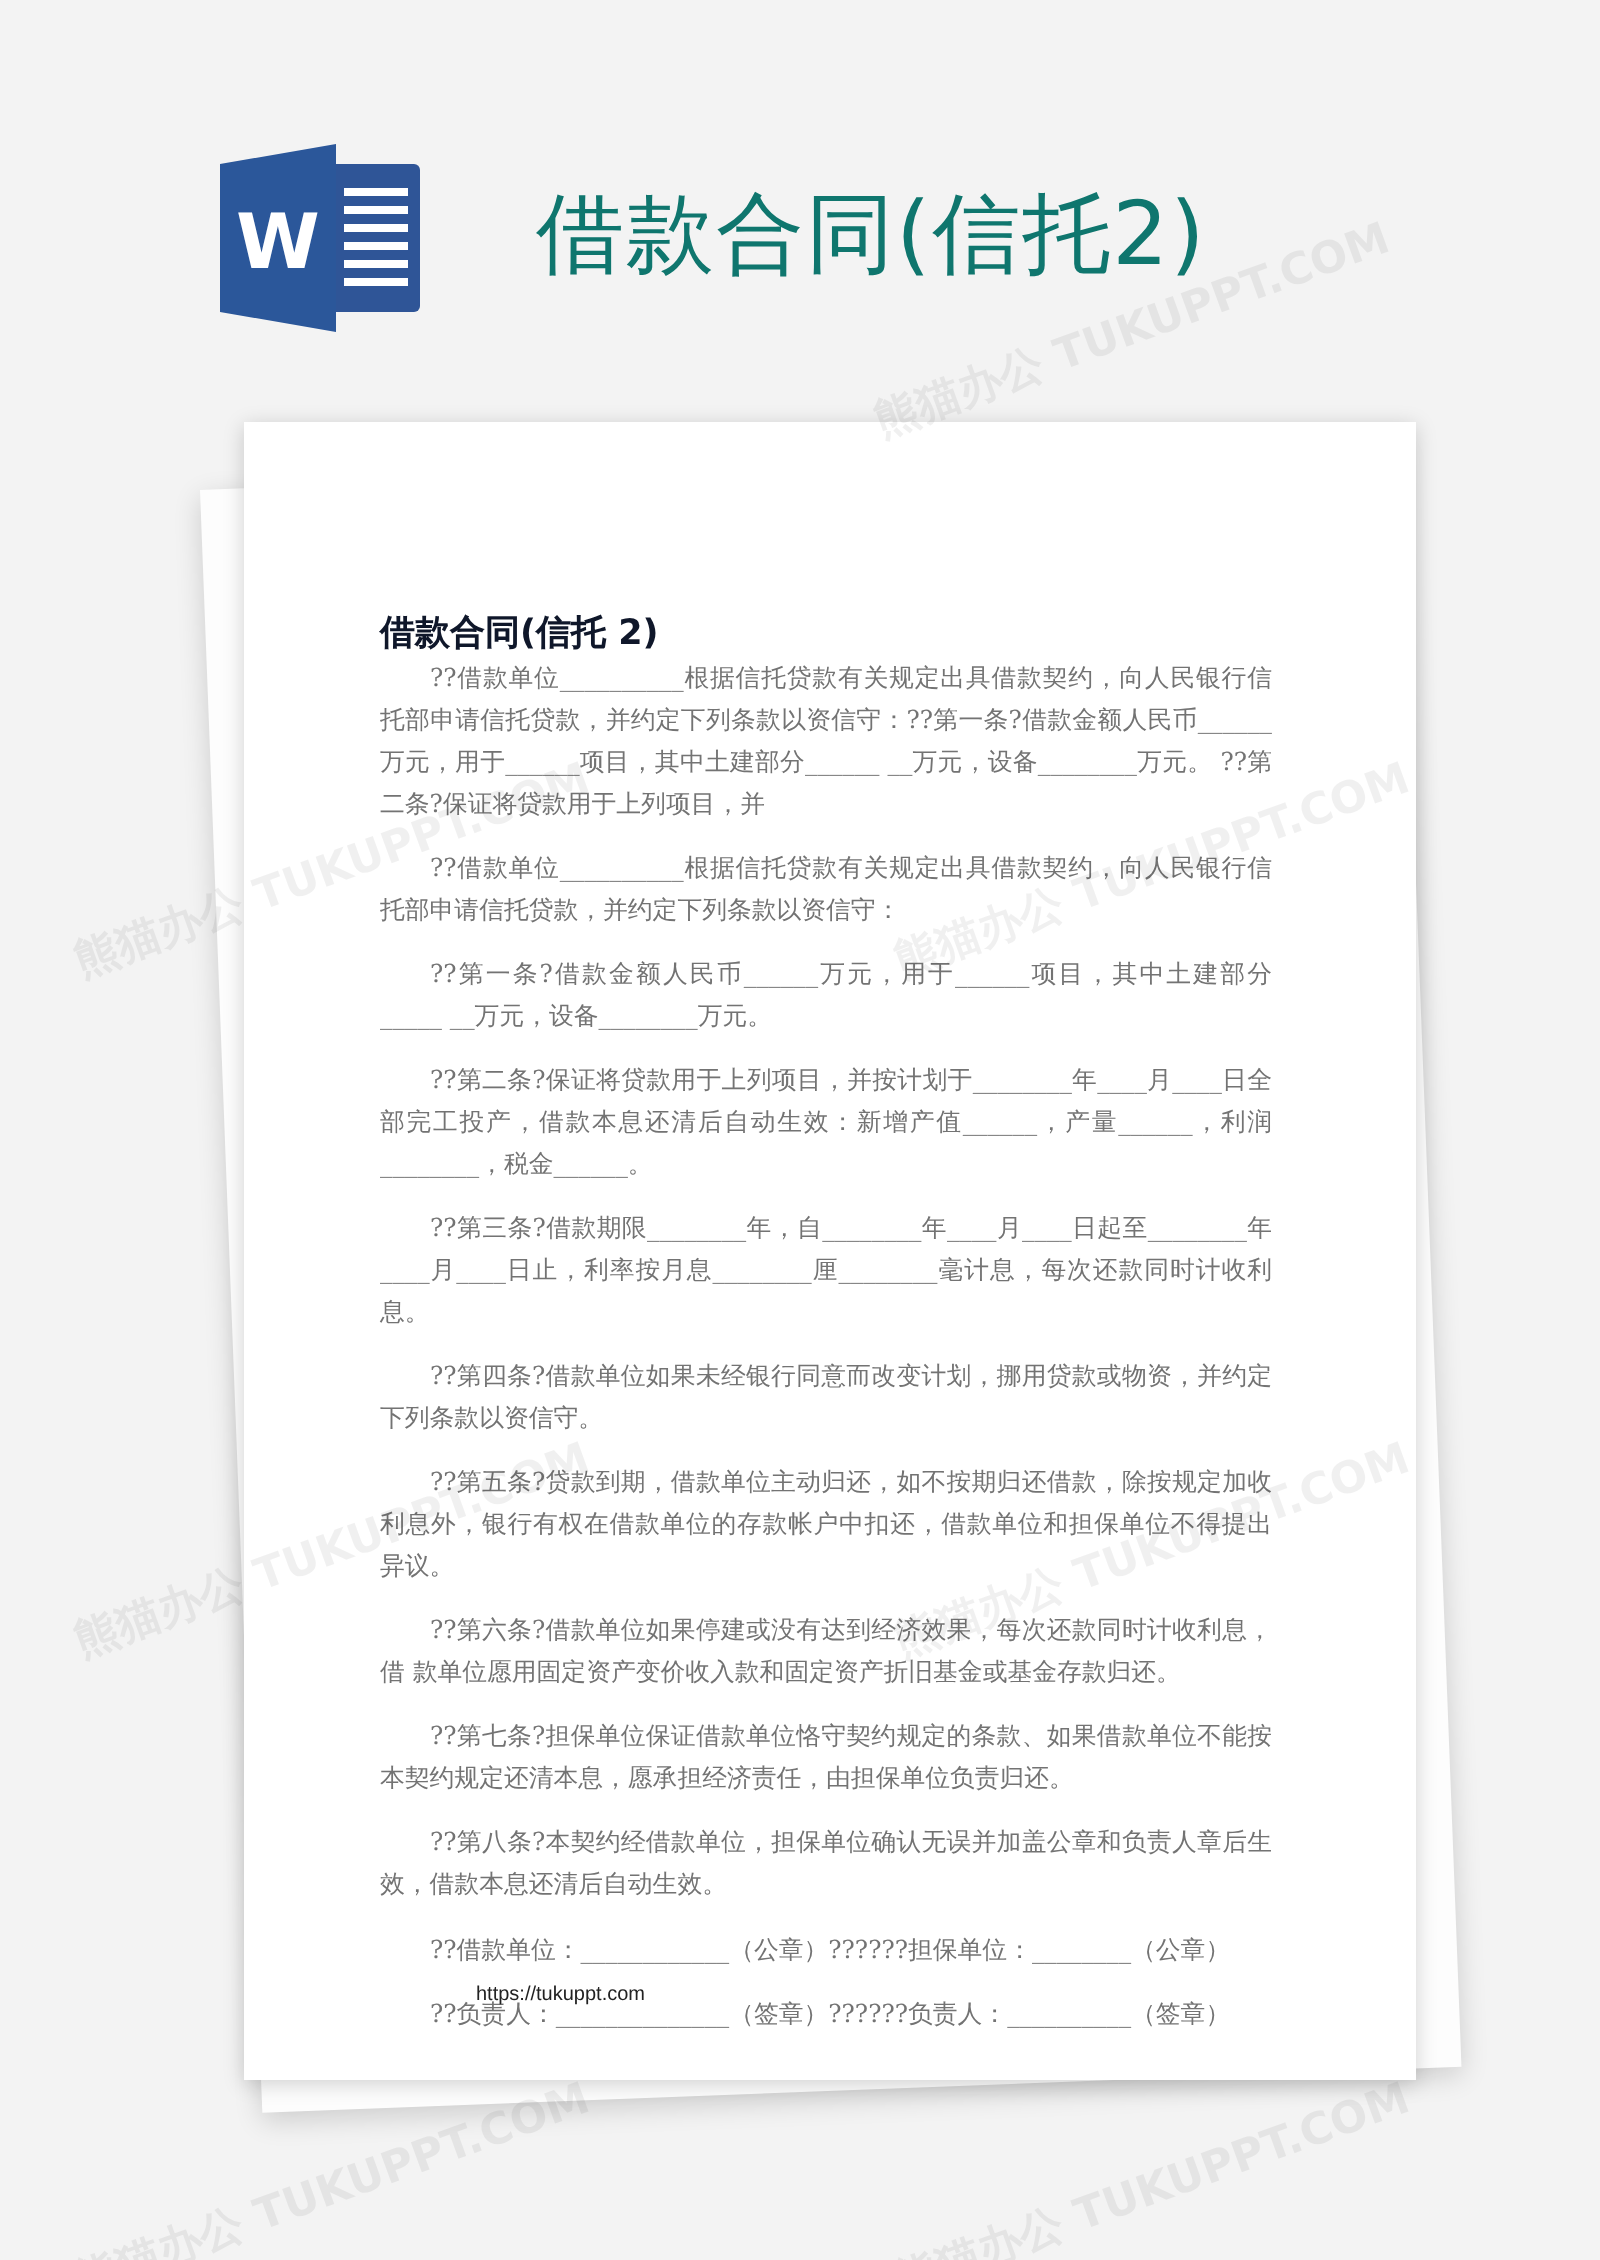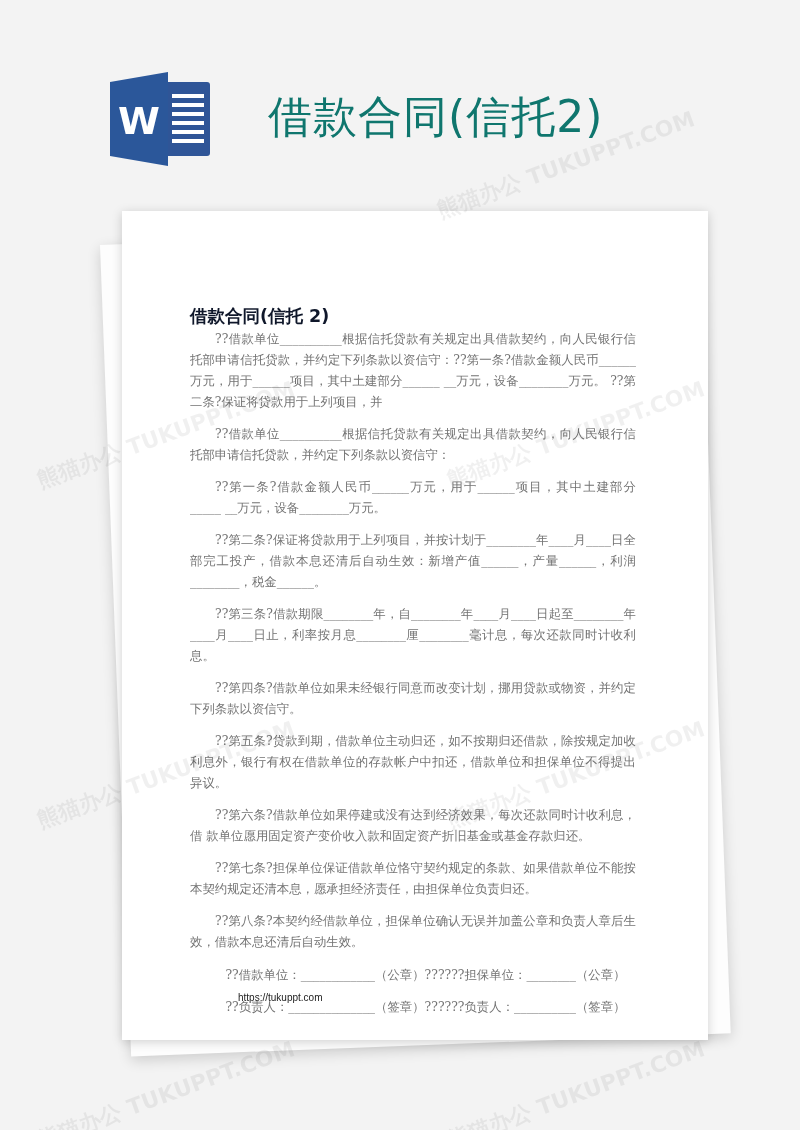--- a/index.html
+++ b/index.html
@@ -32,21 +32,21 @@
   .doc-title {
     position: absolute; left: 68px; top: 72px;
     font-family: "DejaVu Sans", "Liberation Sans", sans-serif; font-weight: bold;
     font-size: 17.5px; color: #0f172a; margin-top: 21px;
   }
   .body-text {
     position: absolute; left: 68px; top: 117px; width: 446px;
     font-size: 12.4px; line-height: 21px; color: #737373;
   }
   .body-text p { margin: 0 0 11px 0; text-indent: 25px; text-align: justify; }
-  .body-text p.sig { margin: 0 0 9px 0; line-height: 23px; text-align: center; }
+  .body-text p.sig { margin: 0 0 9px 0; line-height: 23px; text-align: left; }
   .url {
     position: absolute; left: 68px; top: 781px;
     font-family: "Liberation Sans", sans-serif; font-size: 10px; color: #222; padding-left: 48px;
   }
 </style>
 </head>
 <body>
 
 <div class="header">
   <svg class="word-icon" viewBox="0 0 102 94">

